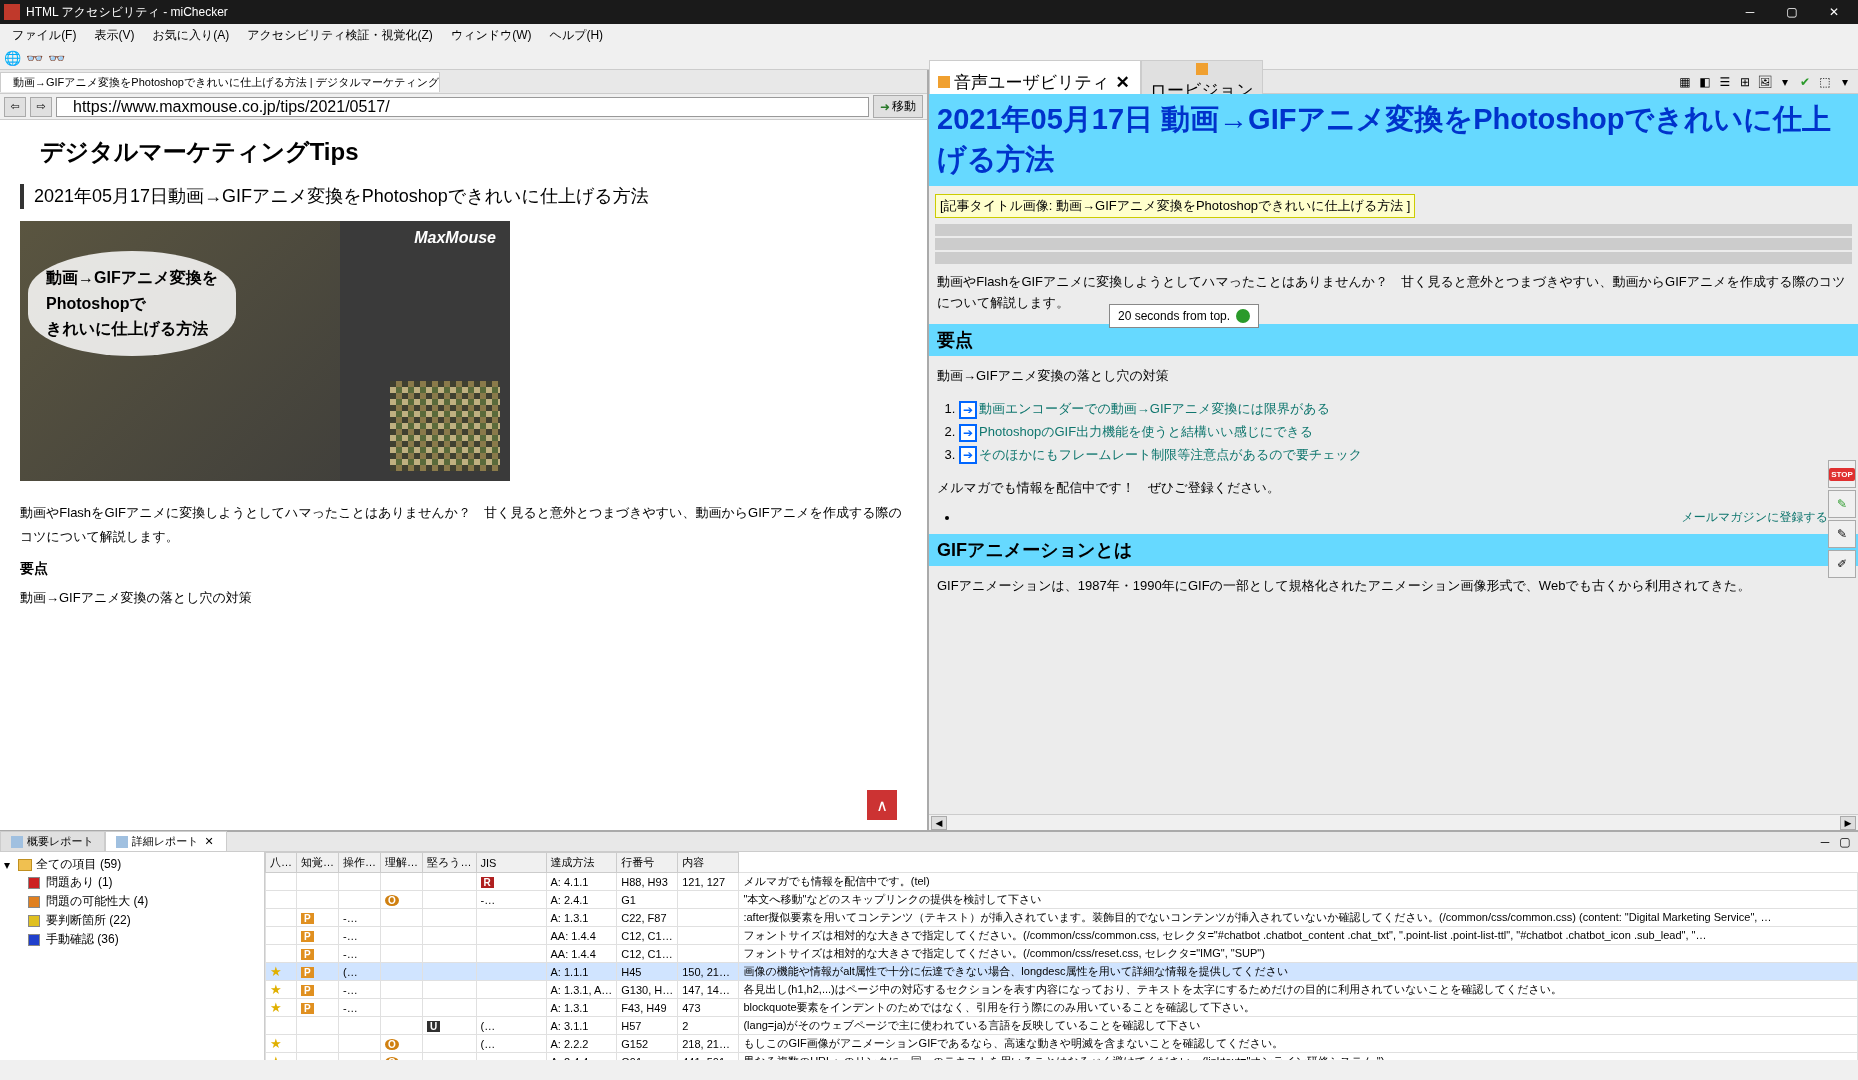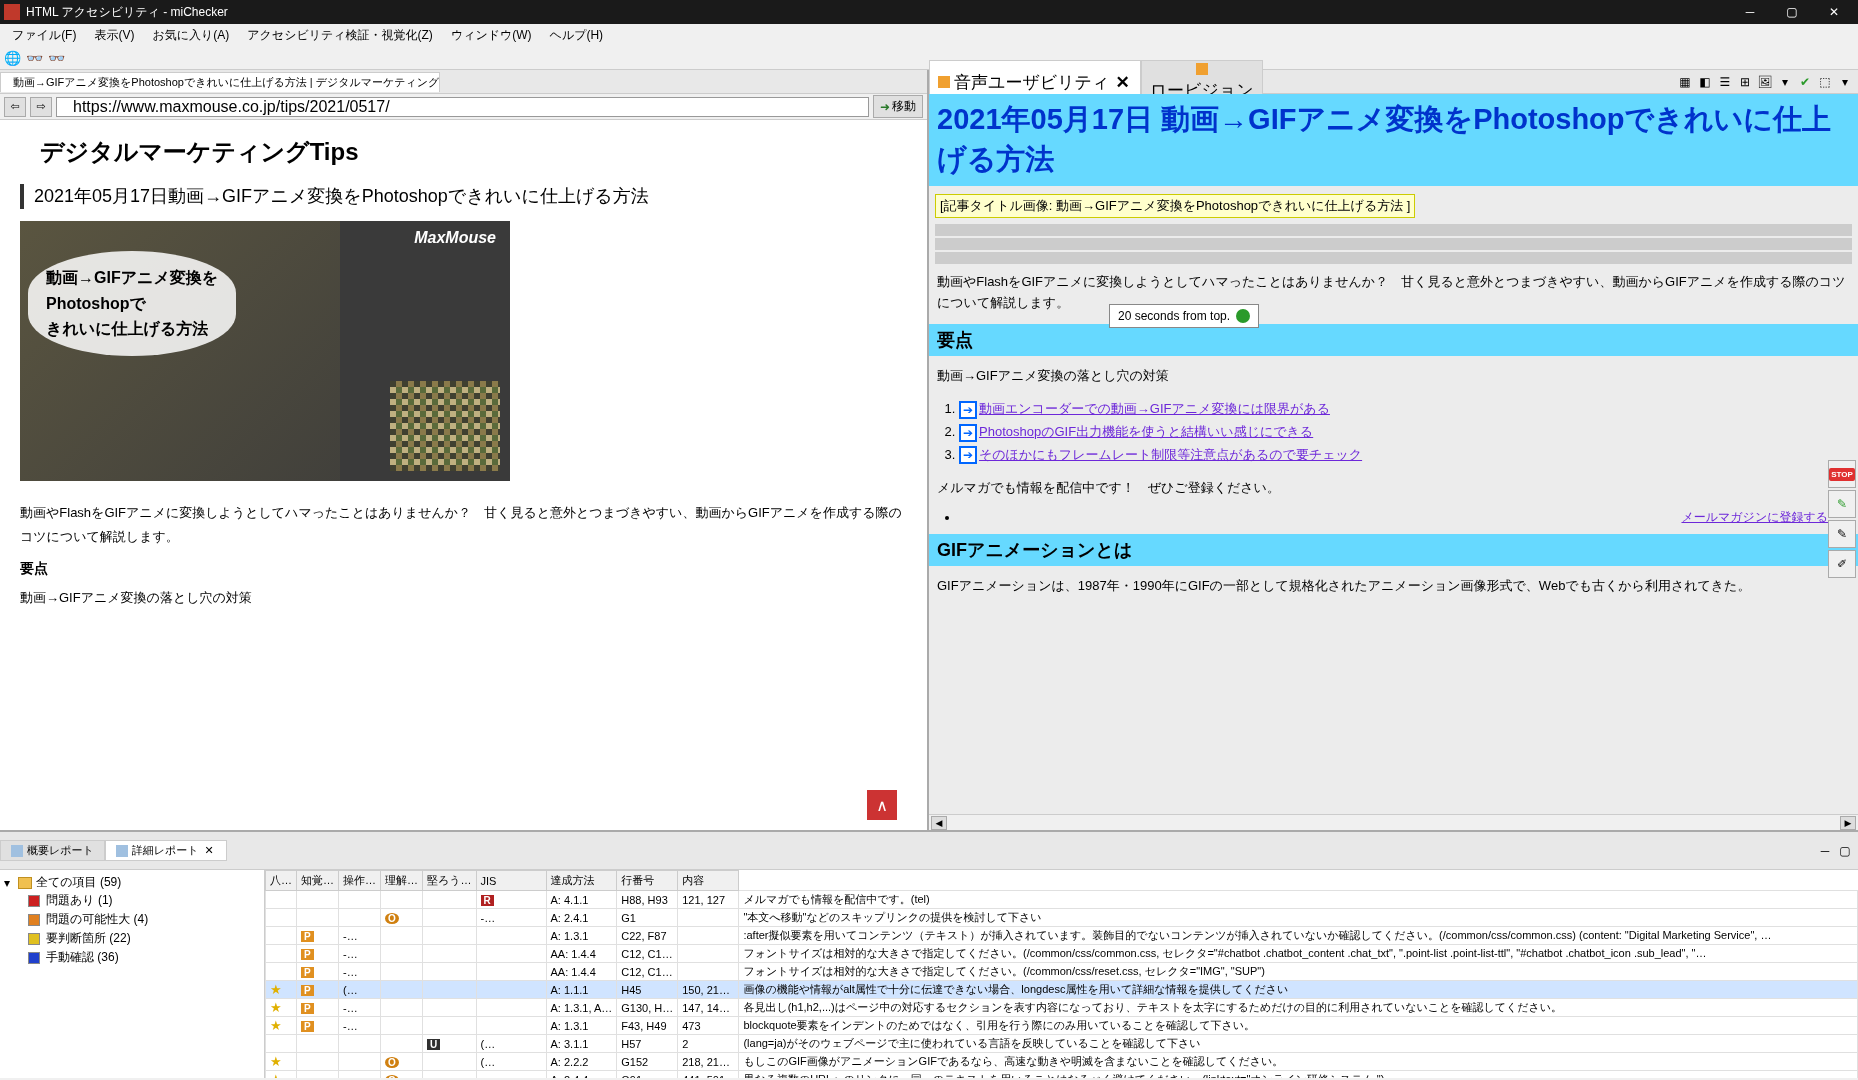--- a/index.html
+++ b/index.html
@@ -52,32 +52,32 @@
 .ri { width: 18px; height: 18px; display: flex; align-items: center; justify-content: center; cursor: pointer; font-size: 12px; }
 
 .sim-view { flex: 1; overflow-y: scroll; background: #ececec; position: relative; padding: 0; }
 .sim-h2 { background: #66d9ff; color: #0033cc; font-size: 29px; font-weight: bold; padding: 6px 8px; margin-bottom: 4px; }
 .sim-hl { border: 1px solid #cccc00; background: #ffffcc; padding: 2px 4px; display: inline-block; margin: 4px 6px; font-size: 13px; }
 .sim-spacer { background: #ccc; height: 12px; margin: 2px 6px; }
 .sim-p { padding: 6px 8px; font-size: 13px; line-height: 1.6; }
 .sim-h3 { background: #66d9ff; color: #000; font-size: 18px; font-weight: bold; padding: 4px 8px; margin: 4px 0; }
 .sim-ol { padding: 4px 30px; }
 .sim-ol li { margin: 4px 0; font-size: 13px; }
-.sim-link { color: #6d28d9; text-decoration: underline; cursor: pointer; }
+.sim-link { color: #0f766e; cursor: pointer; }
 .link-ico { width: 18px; height: 18px; border: 2px solid #0066ff; background: #fff; display: inline-flex; align-items: center; justify-content: center; color: #0066ff; font-size: 12px; margin-right: 2px; vertical-align: middle; }
 .sim-ul { padding: 4px 30px; list-style: disc; text-align: right; }
 .tooltip { position: absolute; background: #fff; border: 1px solid #888; padding: 4px 8px; font-size: 12px; top: 210px; left: 180px; display: flex; align-items: center; gap: 6px; }
 .green-dot { width: 14px; height: 14px; background: #2a9a2a; border-radius: 50%; }
 .side-toolbar { position: absolute; right: 2px; top: 390px; display: flex; flex-direction: column; gap: 2px; }
 .side-btn { width: 28px; height: 28px; background: #f0f0f0; border: 1px solid #aaa; display: flex; align-items: center; justify-content: center; cursor: pointer; font-size: 12px; }
 .stop-ico { background: #e03030; color: #fff; font-size: 8px; font-weight: bold; border-radius: 2px; padding: 2px; }
 .hscroll { height: 16px; background: #f0f0f0; border-top: 1px solid #ccc; display: flex; align-items: center; justify-content: space-between; padding: 0 2px; }
 .hs-btn { width: 16px; height: 14px; background: #ddd; border: 1px solid #aaa; cursor: pointer; display: flex; align-items: center; justify-content: center; font-size: 9px; }
 
-.reports-tabs { height: 40px; background: #e8e8e8; display: flex; align-items: center; justify-content: space-between; border-top: 2px solid #aaa; border-bottom: 1px solid #ccc; padding-right: 4px; }
+.reports-tabs { height: 22px; background: #e8e8e8; display: flex; align-items: center; justify-content: space-between; border-top: 2px solid #aaa; border-bottom: 1px solid #ccc; padding-right: 4px; }
 .reports-tabs-left { display: flex; }
 .rptab { padding: 2px 10px; border: 1px solid #ccc; background: #e0e0e0; display: flex; align-items: center; gap: 4px; font-size: 11px; cursor: pointer; }
 .rptab.active { background: #fff; }
 .rptab-ico { width: 12px; height: 12px; }
 .rptab-close { cursor: pointer; padding: 0 2px; }
 
 .reports-body { display: flex; height: 208px; background: #fff; }
 .tree-panel { width: 265px; border-right: 1px solid #ccc; padding: 4px; font-size: 12px; overflow-y: auto; }
 .tree-root { display: flex; align-items: center; gap: 4px; cursor: pointer; }
 .tree-toggle { width: 10px; cursor: pointer; }

